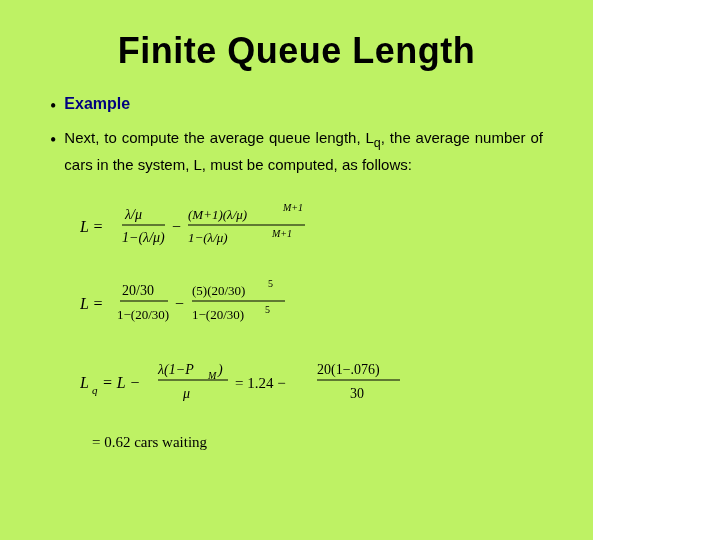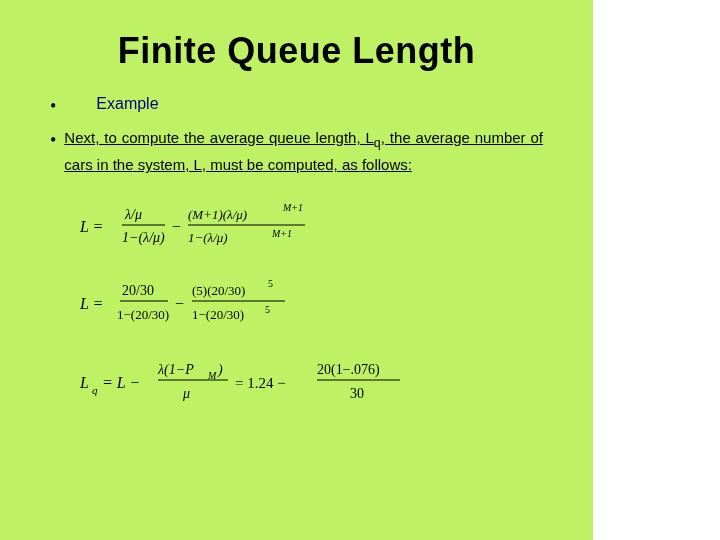--- a/index.html
+++ b/index.html
@@ -53,32 +53,30 @@
 
     .bullet-dot {
       font-size: 18px;
       margin-top: 1px;
       flex-shrink: 0;
     }
 
     .example-label {
       font-size: 16px;
       font-family: Arial, Helvetica, sans-serif;
-      font-weight: normal;
+      font-weight: bold;
       color: #000080;
-      margin-left: 32px;
     }
 
     .next-text {
       font-size: 15px;
       font-family: Arial, Helvetica, sans-serif;
       color: #000000;
       line-height: 1.55;
       text-align: justify;
-      text-decoration: underline;
     }
 
     .math-block {
       margin-top: 14px;
       margin-left: 30px;
       display: flex;
       flex-direction: column;
       gap: 10px;
     }
 
@@ -165,16 +163,21 @@
           <text x="103" y="48" font-size="14" font-style="italic" font-family="Times New Roman">μ</text>
 
           <text x="155" y="38" font-size="15" font-family="Times New Roman">= 1.24 −</text>
 
           <text x="237" y="24" font-size="14" font-family="Times New Roman">20(1−.076)</text>
           <line x1="237" y1="30" x2="320" y2="30" stroke="black" stroke-width="1"></line>
           <text x="270" y="48" font-size="14" font-family="Times New Roman">30</text>
         </svg>
       </div>
 
+      <div>
+        <svg width="250" height="25">
+          <text x="12" y="18" font-size="15" font-family="Times New Roman">= 0.62 cars waiting</text>
+        </svg>
+      </div>
 
     </div>
   </div>
 </div>
 
 </body></html>

